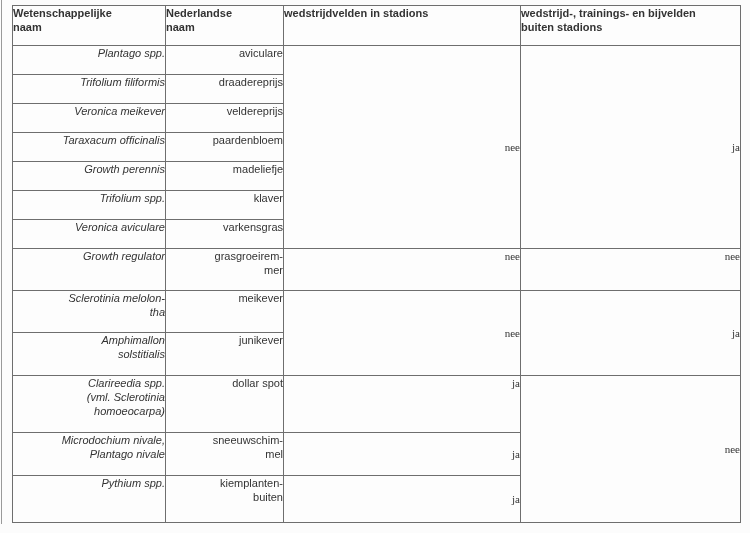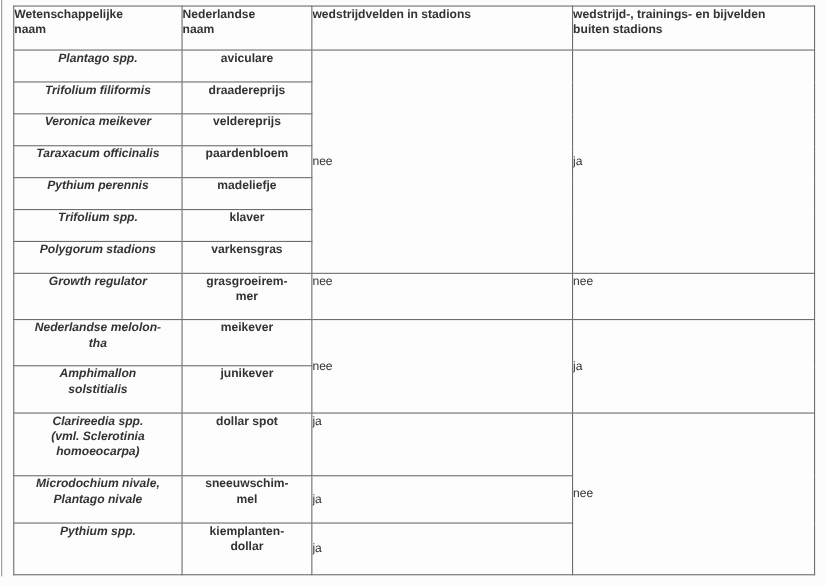--- a/index.html
+++ b/index.html
@@ -50,29 +50,29 @@
   th.lft {
     text-align: left;
     padding: 6px 6px 4px 9px;
   }
   th.ctr {
     text-align: left;
     padding: 6px 4px 4px 4px;
   }
   td.name {
     vertical-align: top;
-    text-align: center;
+    text-align: right;
     padding: 7px 6px 4px 9px;
-    font-weight: bold;
   }
   td.sci {
     font-style: italic;
   }
   td.value {
-    text-align: left;
+    text-align: right;
+    font-family: Liberation Serif, serif;
   }
   td.mid { vertical-align: middle; }
   td.top { vertical-align: top; padding-top: 8px; }
   tr.hdr  { height: 40px; }
   tr.h29  { height: 29px; }
   tr.h42  { height: 42px; }
   tr.h43  { height: 43px; }
   tr.h57  { height: 57px; padding-left: 12px; }
   tr.h47  { height: 47px; }
 </style>
@@ -113,40 +113,40 @@
       </tr>
       <tr class="h29">
         <td class="name sci">Veronica meikever</td>
         <td class="name">veldereprijs</td>
       </tr>
       <tr class="h29">
         <td class="name sci">Taraxacum officinalis</td>
         <td class="name">paardenbloem</td>
       </tr>
       <tr class="h29">
-        <td class="name sci">Pythium perennis</td>
+        <td class="name sci">Growth perennis</td>
         <td class="name">madeliefje</td>
       </tr>
       <tr class="h29">
         <td class="name sci">Trifolium spp.</td>
         <td class="name">klaver</td>
       </tr>
       <tr class="h29">
-        <td class="name sci">Polygorum stadions</td>
+        <td class="name sci">Veronica aviculare</td>
         <td class="name">varkensgras</td>
       </tr>
       <tr class="h42">
         <td class="name sci">Growth regulator</td>
         <td class="name">grasgroeirem-
 mer</td>
         <td class="value top">nee</td>
         <td class="value top">nee</td>
       </tr>
       <tr class="h42">
-        <td class="name sci">Nederlandse melolon-
+        <td class="name sci">Sclerotinia melolon-
 tha</td>
         <td class="name">meikever</td>
         <td class="value mid" rowspan="2">nee</td>
         <td class="value mid" rowspan="2">ja</td>
       </tr>
       <tr class="h43">
         <td class="name sci">Amphimallon
 solstitialis</td>
         <td class="name">junikever</td>
       </tr>
@@ -161,18 +161,18 @@
       <tr class="h43">
         <td class="name sci">Microdochium nivale,
 Plantago nivale</td>
         <td class="name">sneeuwschim-
 mel</td>
         <td class="value mid">ja</td>
       </tr>
       <tr class="h47">
         <td class="name sci">Pythium spp.</td>
         <td class="name">kiemplanten-
-dollar</td>
+buiten</td>
         <td class="value mid">ja</td>
       </tr>
     </tbody>
   </table>
 </div>
 
 </body></html>

